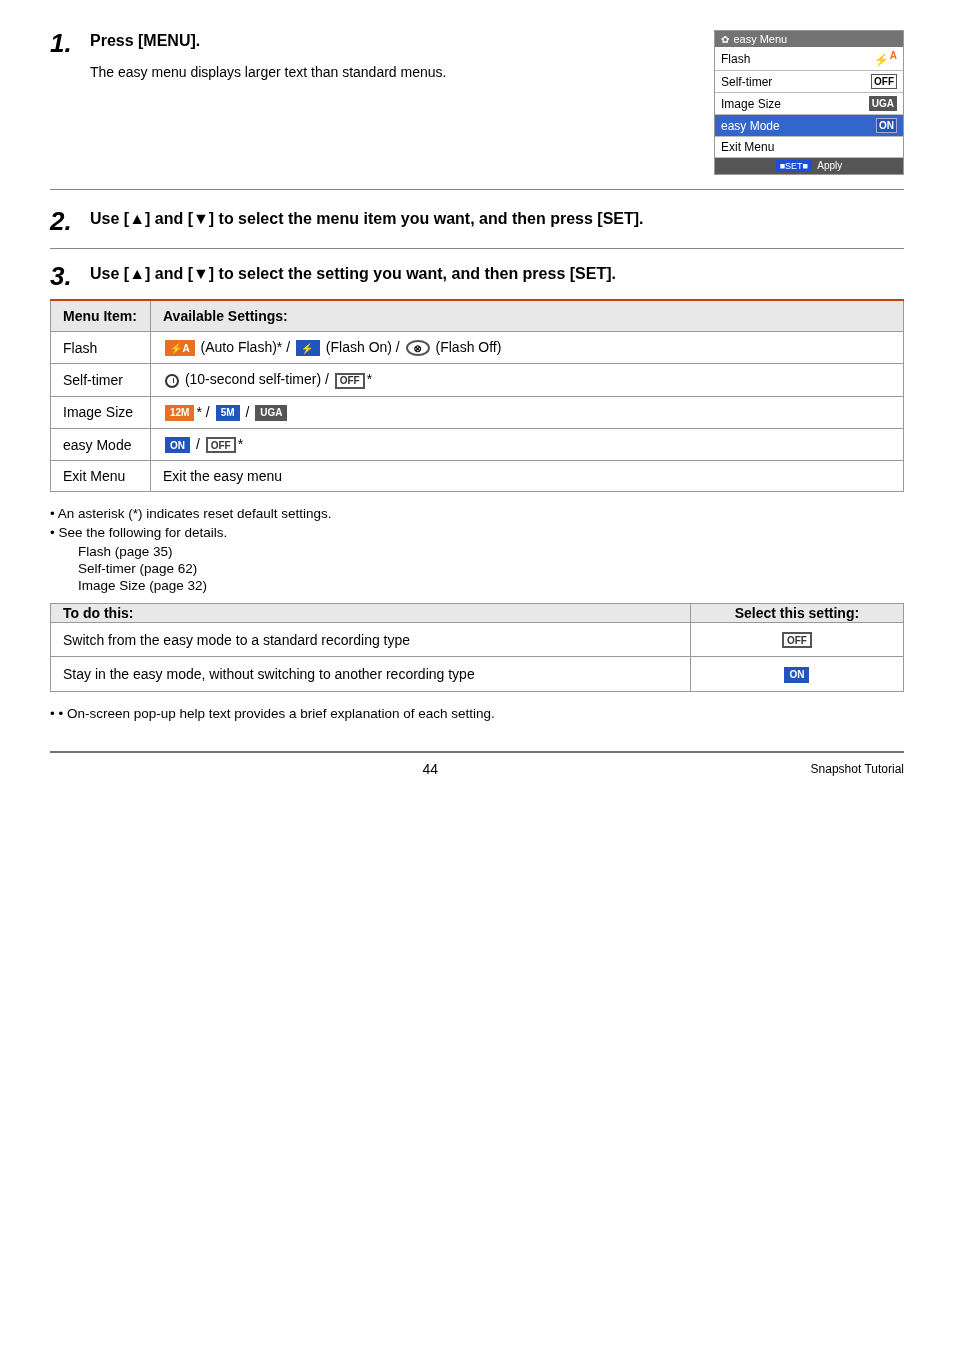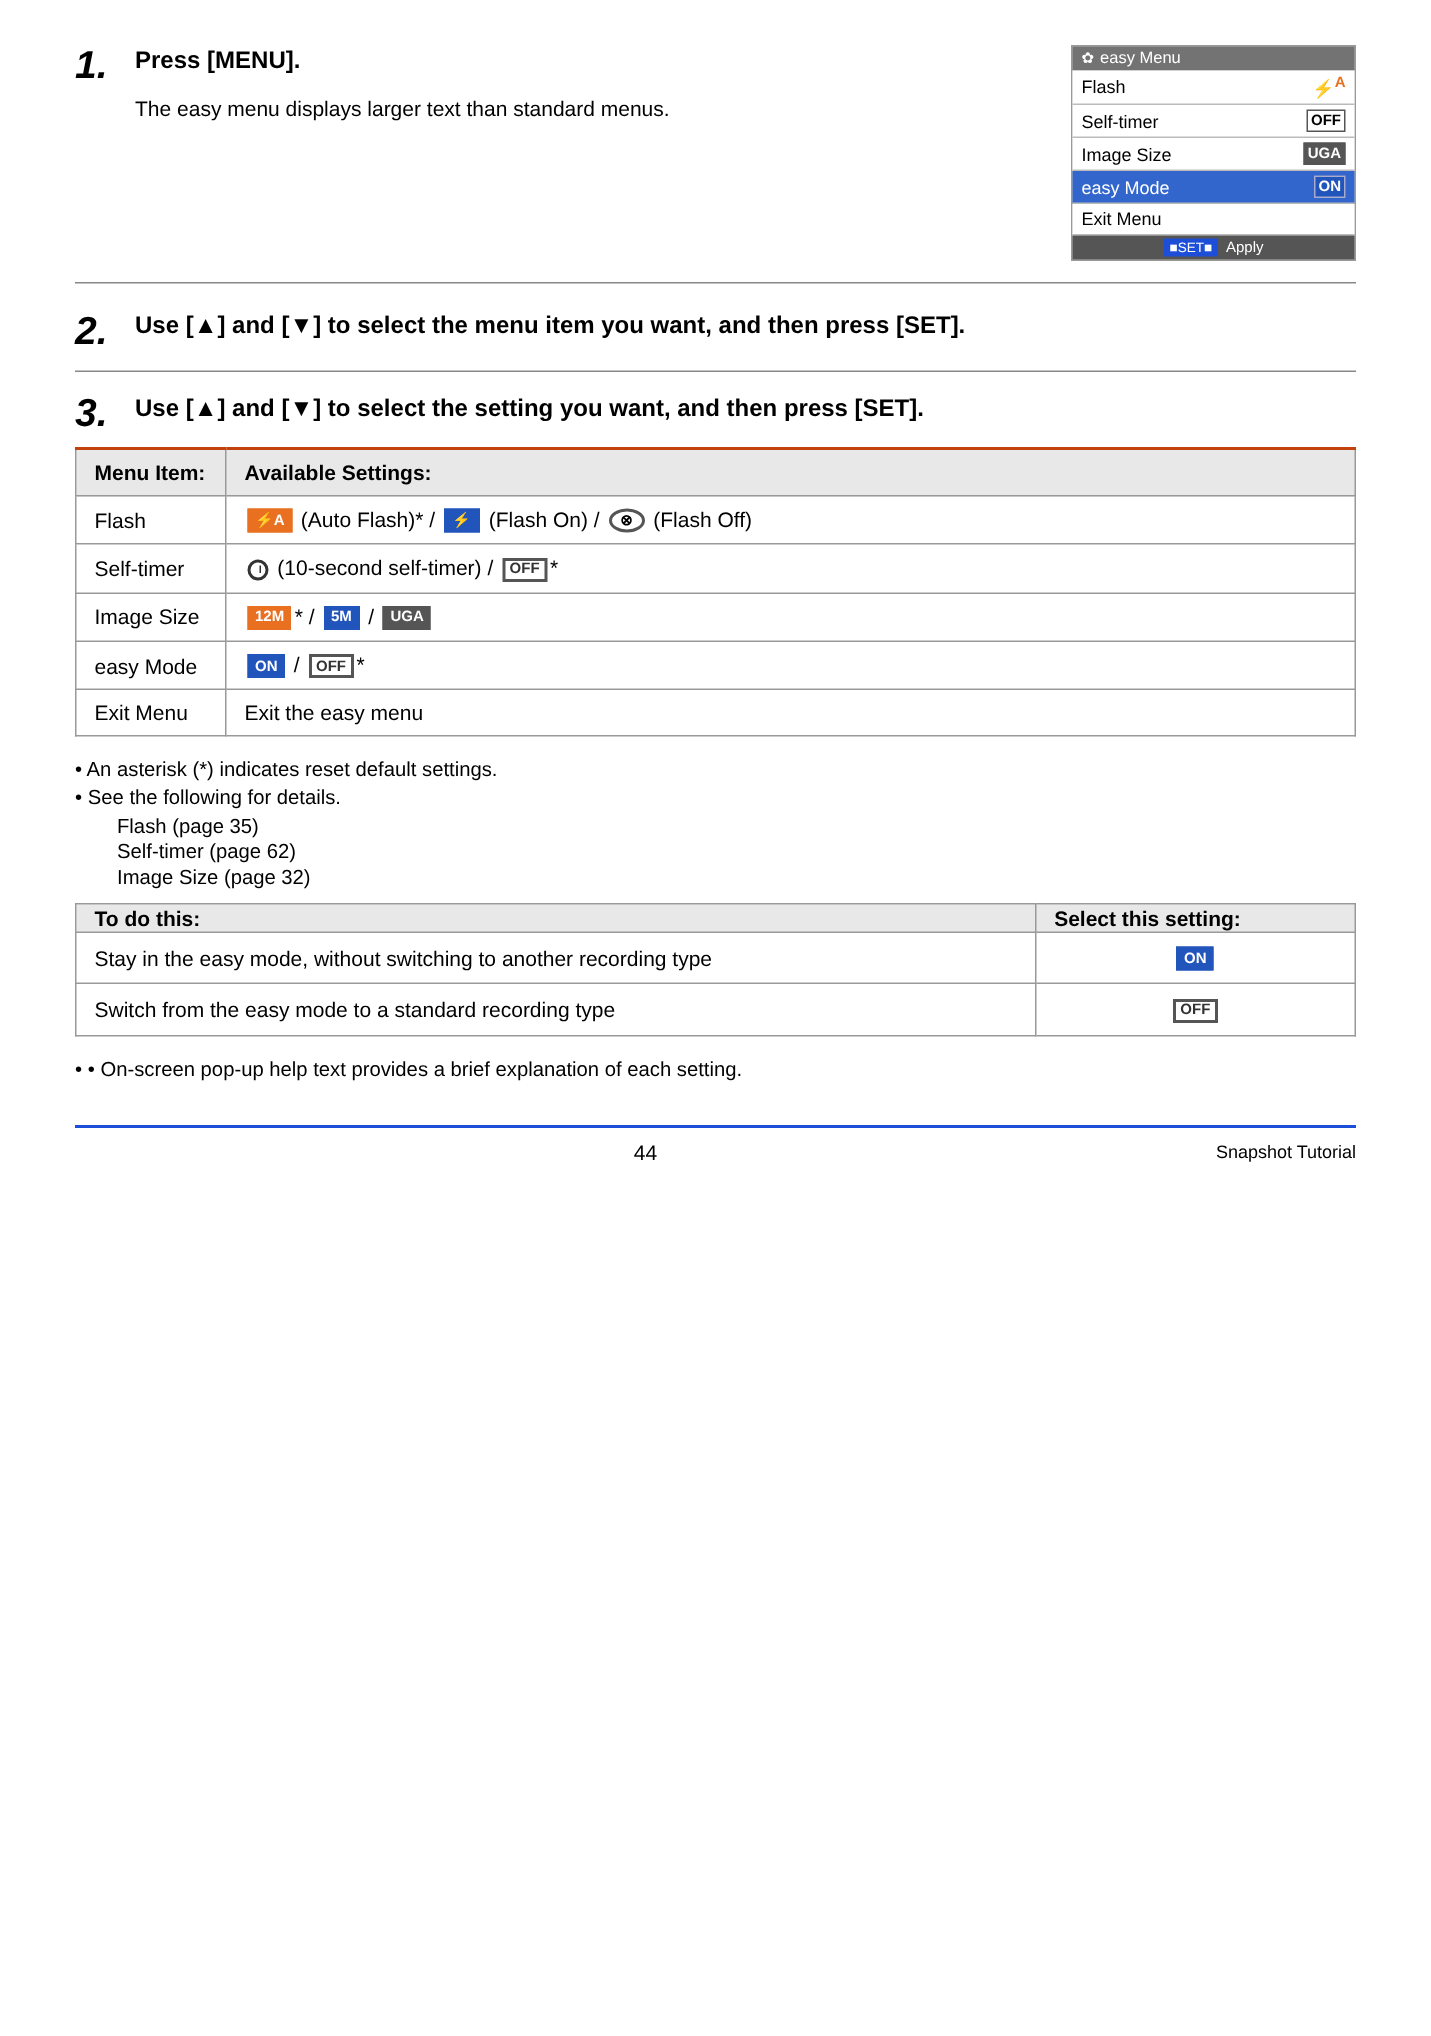--- a/index.html
+++ b/index.html
@@ -226,28 +226,28 @@
       background: #e8e8e8;
       vertical-align: top;
     }
     .select-table td {
       border: 1px solid #999;
       padding: 8px 12px;
       font-size: 14px;
       vertical-align: middle;
     }
     .select-table th:first-child { width: 75%; }
-    .select-table th:last-child { width: 25%; text-align: left; }
+    .select-table th:last-child { width: 25%; text-align: center; }
     .select-table td:last-child { text-align: center; }
 
     .footer-bar {
       display: flex;
       justify-content: space-between;
       align-items: center;
-      border-top: 2px solid #1d4ed8;
+      border-top: 2px solid #737373;
       padding-top: 8px;
       margin-top: 30px;
     }
     .footer-page { font-size: 14px; text-align: center; flex: 1; }
     .footer-section { font-size: 12px; }
 
     .step3-title-row {
       display: flex;
       align-items: flex-start;
       gap: 10px;
@@ -371,29 +371,29 @@
 
     <table class="select-table">
       <thead>
         <tr>
           <th>To do this:</th>
           <th>Select this setting:</th>
         </tr>
       </thead>
       <tbody>
         <tr>
+          <td>Switch from the easy mode to a standard recording type</td>
+          <td>
+            <span class="ibadge off">OFF</span>
+          </td>
+        </tr>
+        <tr>
           <td>Stay in the easy mode, without switching to another recording type</td>
           <td>
             <span class="ibadge on">ON</span>
-          </td>
-        </tr>
-        <tr>
-          <td>Switch from the easy mode to a standard recording type</td>
-          <td>
-            <span class="ibadge off">OFF</span>
           </td>
         </tr>
       </tbody>
     </table>
 
     <div class="notes-section">
       <p>• On-screen pop-up help text provides a brief explanation of each setting.</p>
     </div>
 
   </div>

